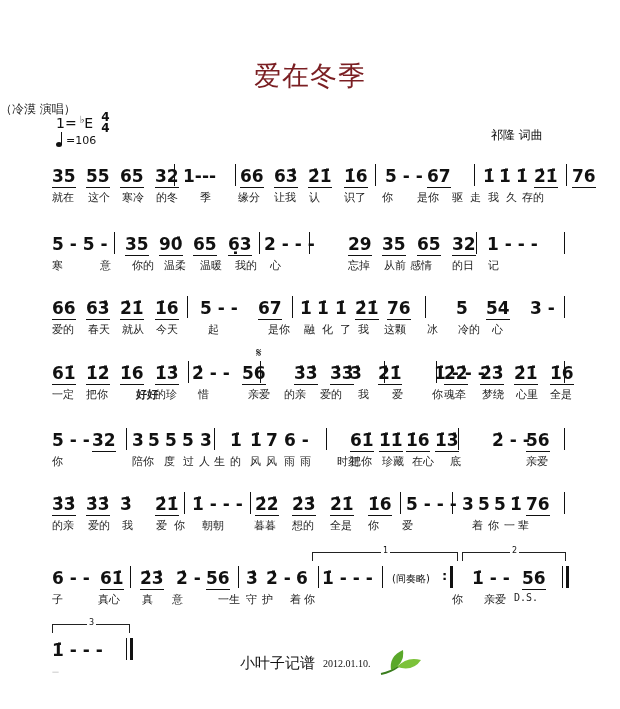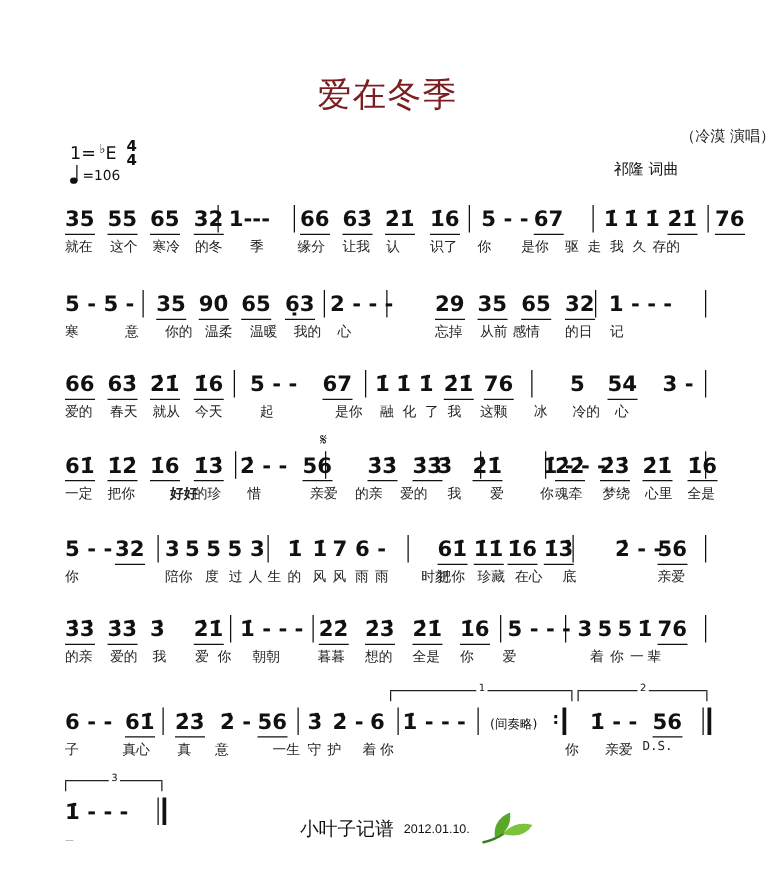--- a/index.html
+++ b/index.html
@@ -1,20 +1,20 @@
 <!DOCTYPE html>
 <html><head>
 <meta charset="utf-8">
 <style>
   html, body { margin: 0; padding: 0; background: #ffffff; }
   body { width: 620px; height: 709px; position: relative; overflow: hidden;
          font-family: "DejaVu Sans", sans-serif; color: #111; }
   .title { position: absolute; left: 0; width: 620px; top: 58px; text-align: center;
            font-family: "DejaVu Serif", serif; font-size: 27px; color: #7a1e22; letter-spacing: 1px; }
-  .singer { position: absolute; left: 0; width: 620px; top: 101px; text-align: right; font-size: 12px; color: #222; }
+  .singer { position: absolute; left: 0; width: 620px; top: 101px; text-align: left; font-size: 12px; color: #222; }
   .key { position: absolute; left: 56px; top: 112px; font-size: 14px; display: flex; align-items: center; }
   .key .flat { font-size: 10px; vertical-align: top; margin-left: 3px; position: relative; top: -4px; }
   .timesig { display: inline-flex; flex-direction: column; margin-left: 8px; font-weight: bold; font-size: 12px; line-height: 11px; text-align: center; }
   .tempo { position: absolute; left: 56px; top: 133px; font-size: 11px; display: flex; align-items: center; }
   .note-icon { display: inline-block; width: 7px; height: 14px; position: relative; margin-right: 3px; }
   .note-icon::before { content: ""; position: absolute; left: 0; bottom: 0; width: 6px; height: 5px; background: #111; border-radius: 50%; }
   .note-icon::after { content: ""; position: absolute; right: 1px; bottom: 2px; width: 1.3px; height: 13px; background: #111; }
   .composer { position: absolute; left: 491px; top: 127px; font-size: 12px; }
 
   .line { position: absolute; left: 52px; width: 520px; }
@@ -24,21 +24,21 @@
   .lyr { position: absolute; }
   .ul { border-bottom: 1.5px solid #111; padding-bottom: 1px; }
   .bar { position: absolute; top: 4px; width: 1.3px; height: 22px; background: #111; }
   .bar.thick { width: 3px; }
   .volta { position: absolute; border-top: 1px solid #222; height: 8px; font-size: 8px; }
   .volta .vl, .volta .vr { position: absolute; top: 0; width: 1px; height: 8px; background: #222; }
   .volta .vnum { position: absolute; top: -7px; background: #fff; padding: 0 2px; }
 
   .footer { position: absolute; left: 240px; top: 648px; display: flex; align-items: center; }
   .footer .sig { font-family: "DejaVu Serif", serif; font-size: 15px; }
-  .footer .date { font-family: Liberation Sans, sans-serif; font-size: 10px; margin-left: 8px; }
+  .footer .date { font-family: Liberation Serif, serif; font-size: 10px; margin-left: 8px; }
   .leaf { width: 46px; height: 30px; margin-left: 6px; }
   .small-mark { position: absolute; left: 52px; top: 668px; font-size: 7px; color: #999; }
 </style>
 </head>
 <body>
 
 <div class="title">爱在冬季</div>
 <div class="singer">（冷漠 演唱）</div>
 <div class="key">
   <span>1=</span>

